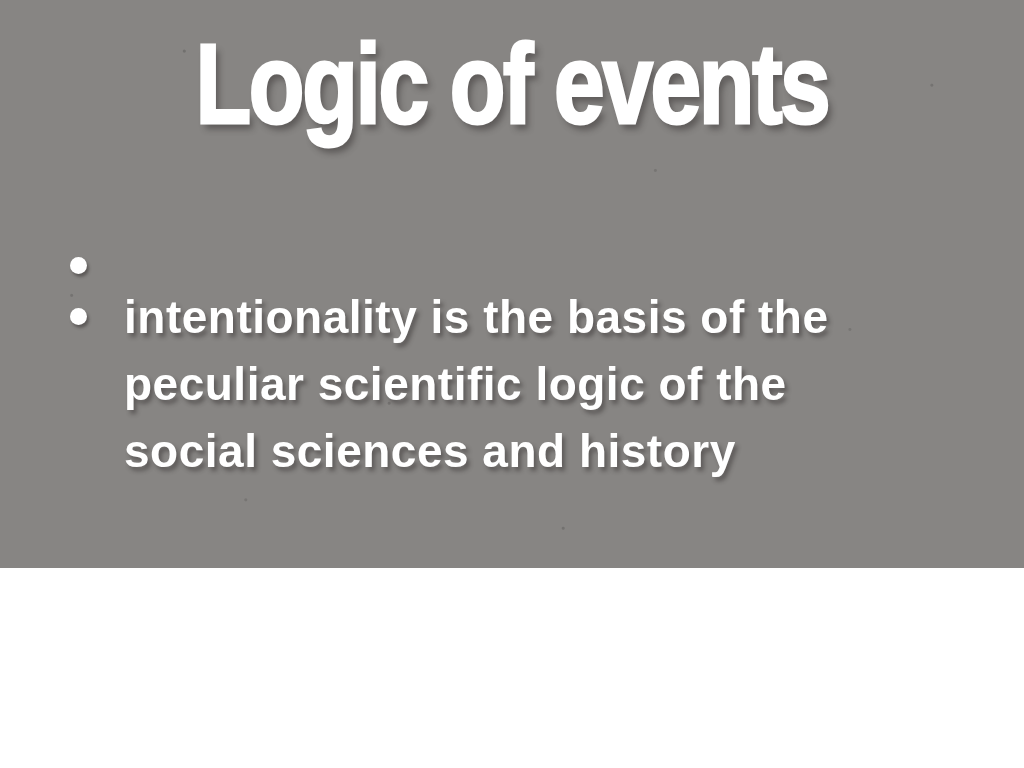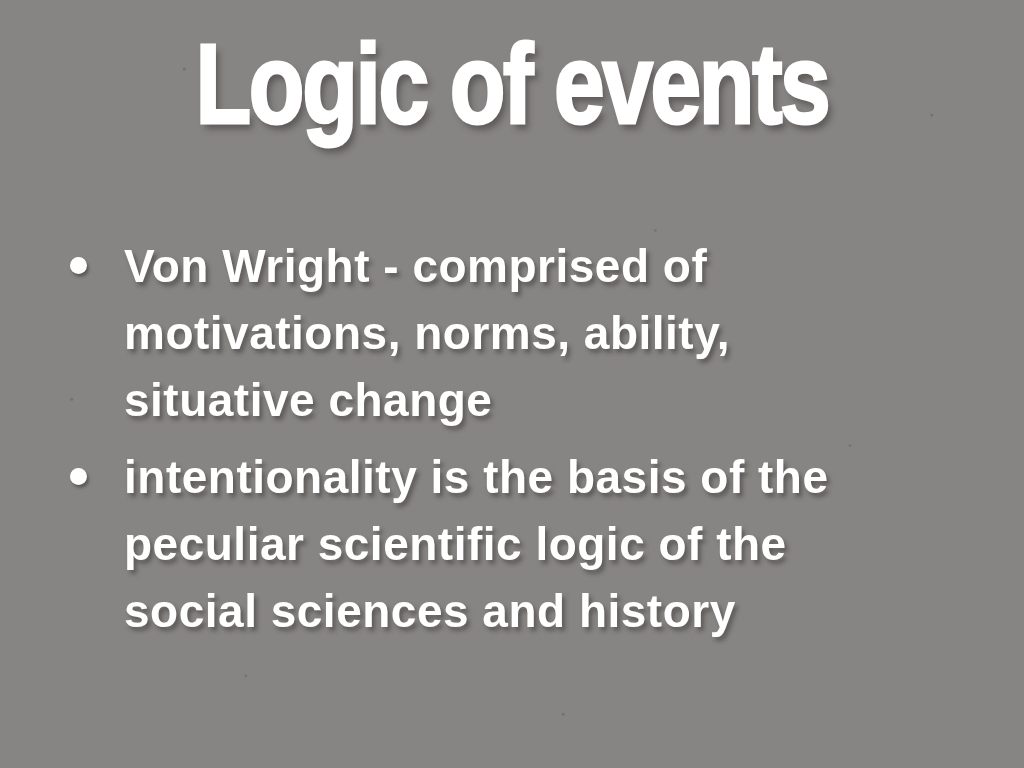--- a/index.html
+++ b/index.html
@@ -8,21 +8,21 @@
     --shadow: rgba(35, 32, 30, 0.42);
   }
   * { margin: 0; padding: 0; box-sizing: border-box; }
   html, body {
     width: 1024px; height: 768px;
     overflow: hidden;
     font-family: "Liberation Sans", sans-serif;
   }
   .slide {
     position: relative;
-    width: 1024px; height: 768px;
+    width: 1024px; height: 568px;
     background-color: var(--bg);
     
     background-image:
       radial-gradient(circle at 18% 9%,  rgba(0,0,0,0.16) 0 1px, transparent 2px),
       radial-gradient(circle at 91% 15%, rgba(0,0,0,0.14) 0 1px, transparent 2px),
       radial-gradient(circle at 64% 30%, rgba(0,0,0,0.12) 0 1px, transparent 2px),
       radial-gradient(circle at 7% 52%,  rgba(0,0,0,0.14) 0 1px, transparent 2px),
       radial-gradient(circle at 83% 58%, rgba(0,0,0,0.12) 0 1px, transparent 2px),
       radial-gradient(circle at 38% 71%, rgba(0,0,0,0.14) 0 1px, transparent 2px),
       radial-gradient(circle at 55% 93%, rgba(0,0,0,0.15) 0 1px, transparent 2px),
@@ -78,23 +78,20 @@
 </style>
 </head>
 <body>
 
 <div class="slide">
   <h1 class="slide-title">Logic of events</h1>
 
   <ul class="bullet-list">
     <li class="bullet-item">
       <span class="bullet-dot"></span>
-      <span class="bullet-text">Von Wright - comprised of
-motivations, norms, ability,
-situative change</span>
     </li>
     <li class="bullet-item">
       <span class="bullet-dot"></span>
       <span class="bullet-text">intentionality is the basis of the
 peculiar scientific logic of the
 social sciences and history</span>
     </li>
   </ul>
 </div>
 

